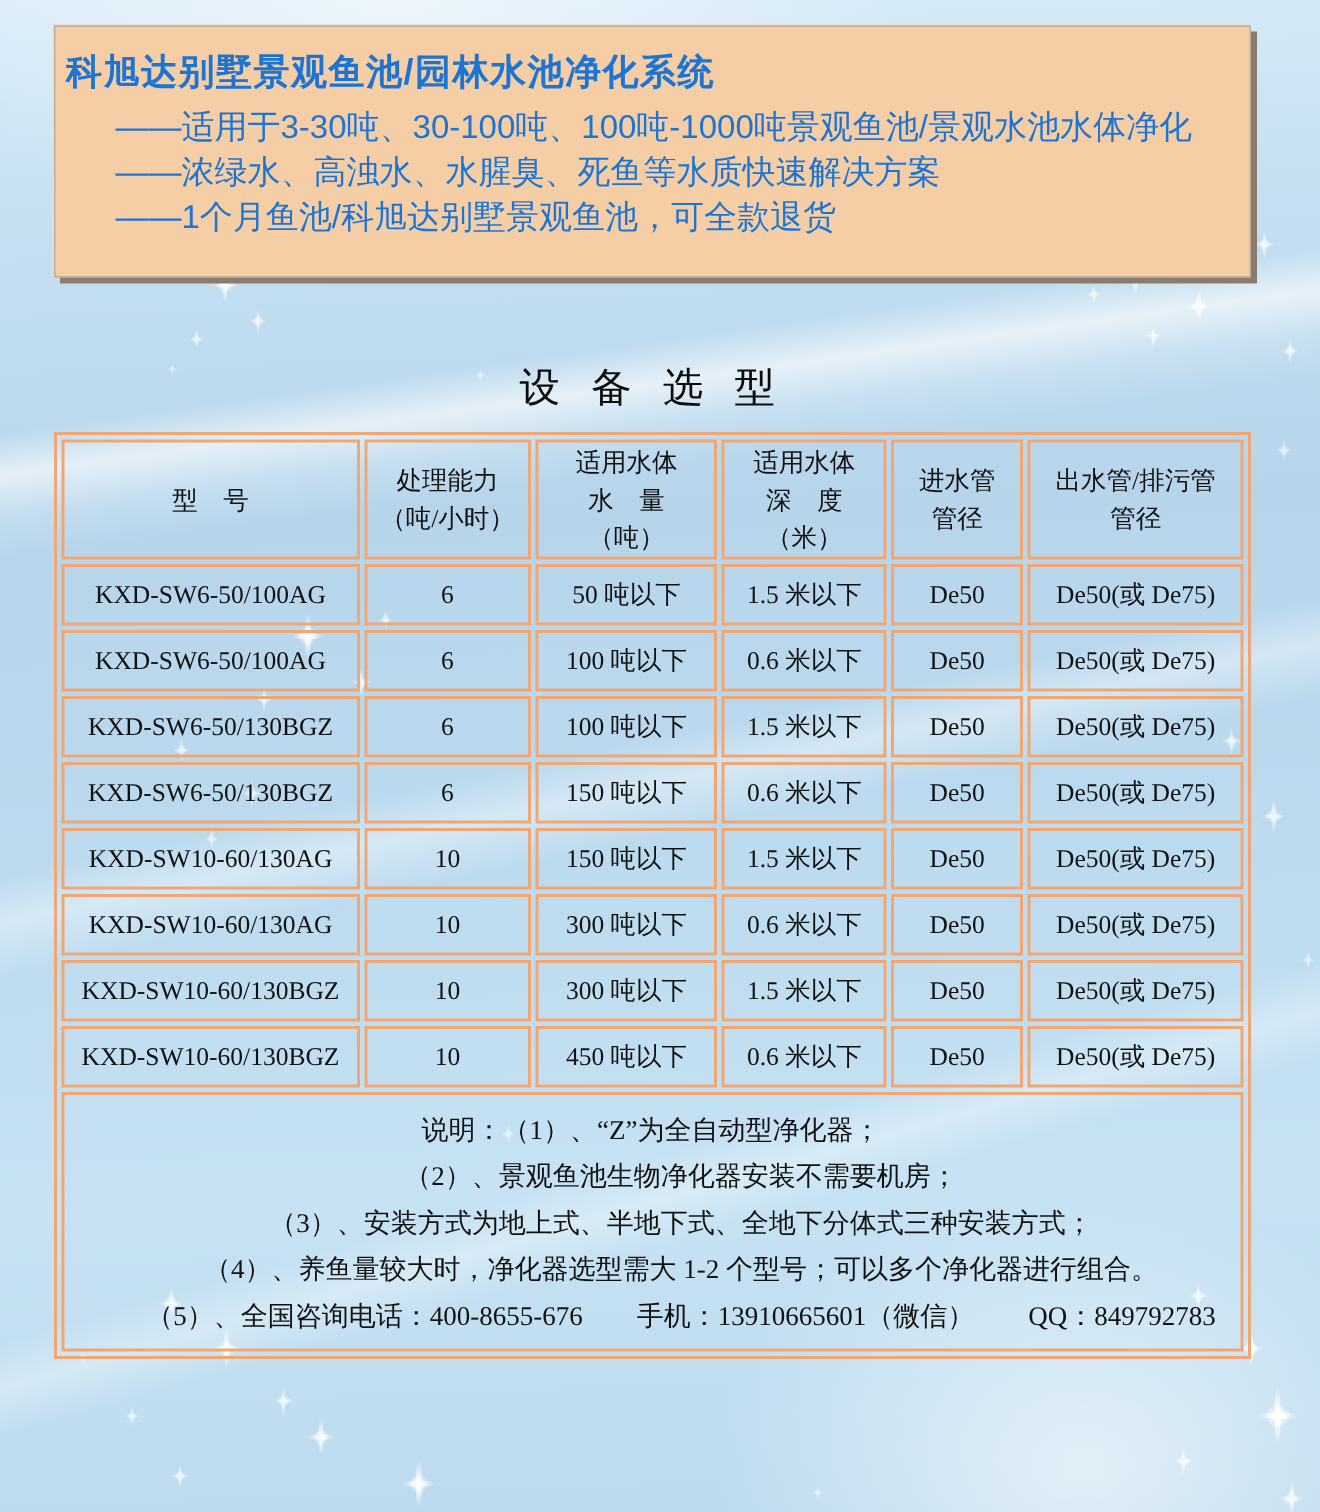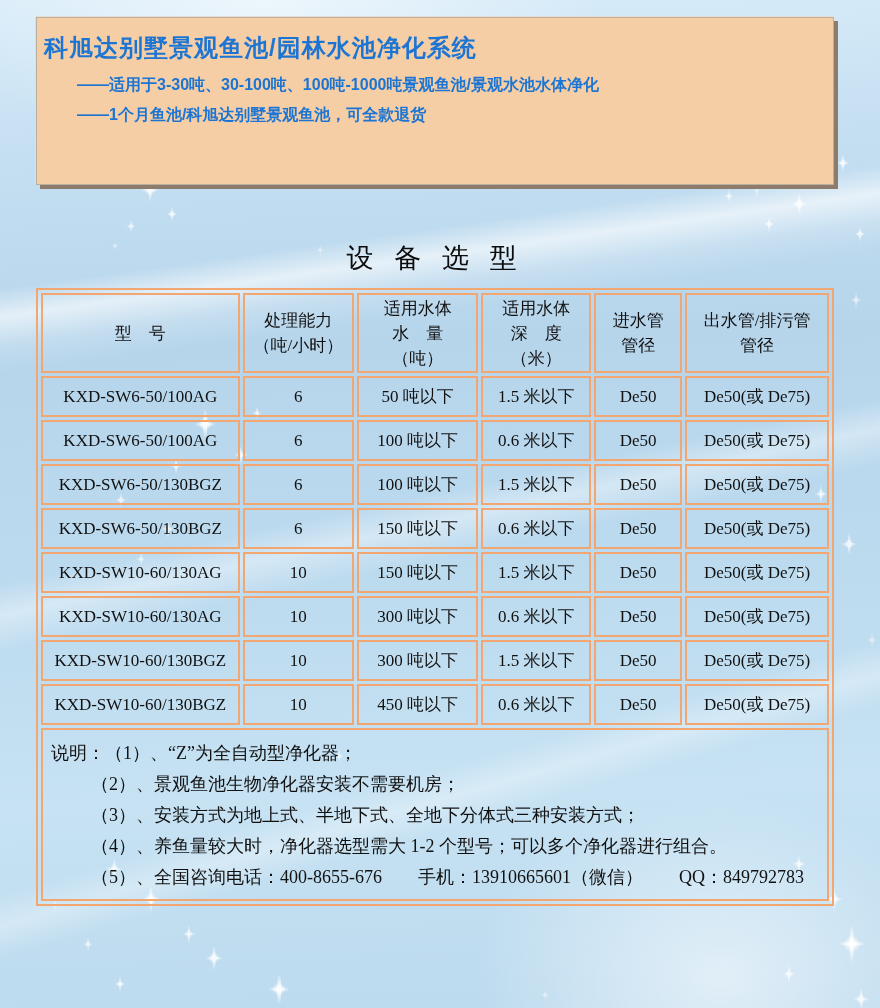--- a/index.html
+++ b/index.html
@@ -27,41 +27,41 @@
   .banner{
     position:absolute;left:36px;top:17px;width:798px;height:168px;box-sizing:border-box;
     background:var(--banner-bg,#f6cea6);
     border:1px solid #bcae9c;
     box-shadow:4px 4px 0 #8d7b6b, -1px -1px 0 #e8ddd0;
     padding:12px 18px 24px 40px;
     font-family:"Liberation Sans","DejaVu Sans",sans-serif;
     color:var(--banner-text,#1c75d3);
   }
   .banner-title{font-size:24px;font-weight:900;letter-spacing:1px;margin:2px 0 6px -33px;}
-  .banner-line{font-size:16px;font-weight:700;line-height:30px;white-space:pre;}
+  .banner-line{font-size:22px;font-weight:400;line-height:30px;white-space:pre;}
 
   .heading{
     position:absolute;left:36px;top:240px;width:798px;text-align:center;
     font-size:27px;color:#0c0c0c;letter-spacing:7px;font-weight:500;
   }
 
   table.spec{
     position:absolute;left:36px;top:288px;width:798px;box-sizing:border-box;
     border-collapse:separate;border-spacing:3px;
     border:2px solid var(--table-border,#f2a772);
     font-size:17px;color:#111;
   }
   table.spec td{
     border:2px solid var(--table-border,#f2a772);
     text-align:center;vertical-align:middle;padding:0 2px;background:transparent;
   }
   tr.hdr td{height:76px;line-height:25px;}
   tr.section td{height:32px;background:var(--section-bg,#fdead5);font-size:17px;}
   tr.data td{height:37px;font-size:17px;}
-  tr.notes-row td{text-align:left;vertical-align:top;padding:8px 10px 6px 8px;}
+  tr.notes-row td{text-align:center;vertical-align:top;padding:8px 10px 6px 8px;}
   .note{font-size:18px;line-height:31px;padding-left:40px;white-space:pre-wrap;}
   .note.first{padding-left:0;}
 </style>
 </head>
 <body>
 
 <div class="sparkle-layer" id="sparkle-layer">
     <div class="sparkle" style="left: 150px; top: 190px; width: 18px; height: 18px; opacity: 0.9;"></div>
     <div class="sparkle" style="left: 172px; top: 214px; width: 12px; height: 12px; opacity: 0.8;"></div>
     <div class="sparkle" style="left: 131px; top: 226px; width: 10px; height: 10px; opacity: 0.7;"></div>
@@ -98,20 +98,21 @@
     <div class="sparkle" style="left: 834px; top: 899px; width: 18px; height: 18px; opacity: 0.9;"></div>
     <div class="sparkle" style="left: 852px; top: 944px; width: 28px; height: 28px; opacity: 1;"></div>
     <div class="sparkle" style="left: 789px; top: 974px; width: 14px; height: 14px; opacity: 0.8;"></div>
     <div class="sparkle" style="left: 861px; top: 999px; width: 16px; height: 16px; opacity: 0.85;"></div>
     <div class="sparkle" style="left: 545px; top: 995px; width: 9px; height: 9px; opacity: 0.5;"></div>
   </div>
 
 <div class="banner">
   <div class="banner-title">科旭达别墅景观鱼池/园林水池净化系统</div>
   <div class="banner-line">——适用于3-30吨、30-100吨、100吨-1000吨景观鱼池/景观水池水体净化</div>
+  <div class="banner-line">——浓绿水、高浊水、水腥臭、死鱼等水质快速解决方案</div>
   <div class="banner-line">——1个月鱼池/科旭达别墅景观鱼池，可全款退货</div>
 </div>
 
 <div class="heading">设 备 选 型</div>
 
 <table class="spec">
   <colgroup>
     <col style="width:25.7%">
       <col style="width:14.4%">
       <col style="width:15.7%">

